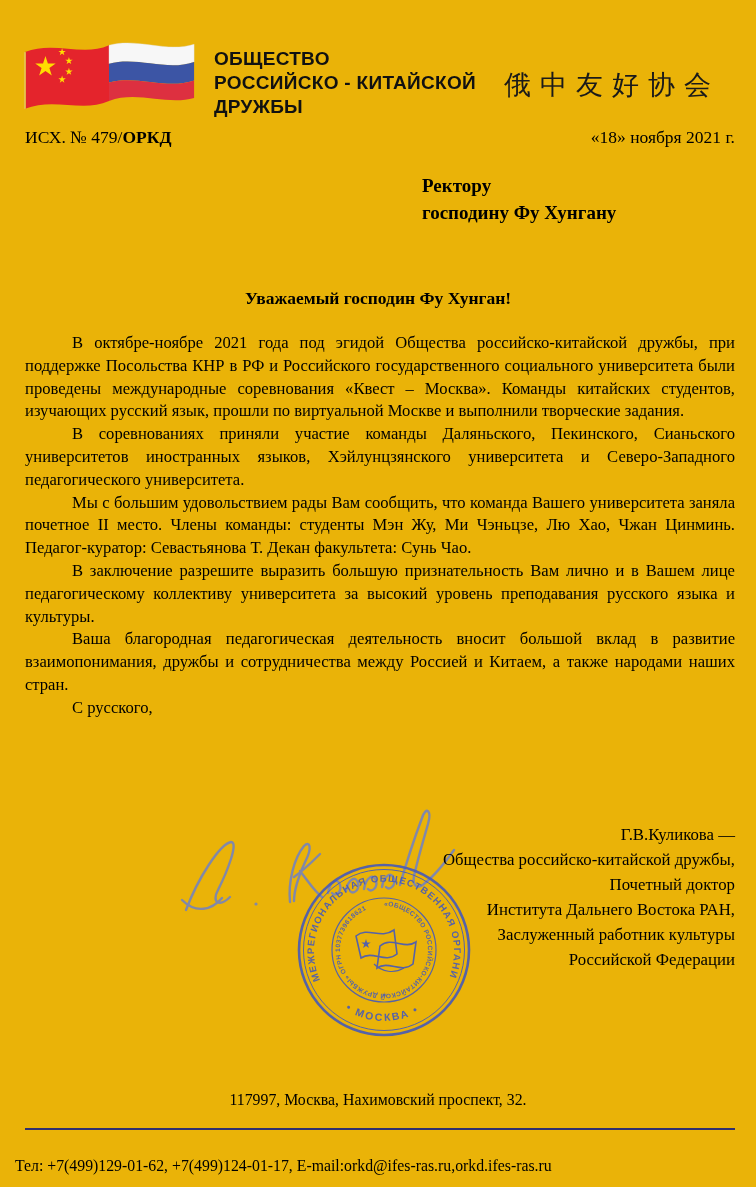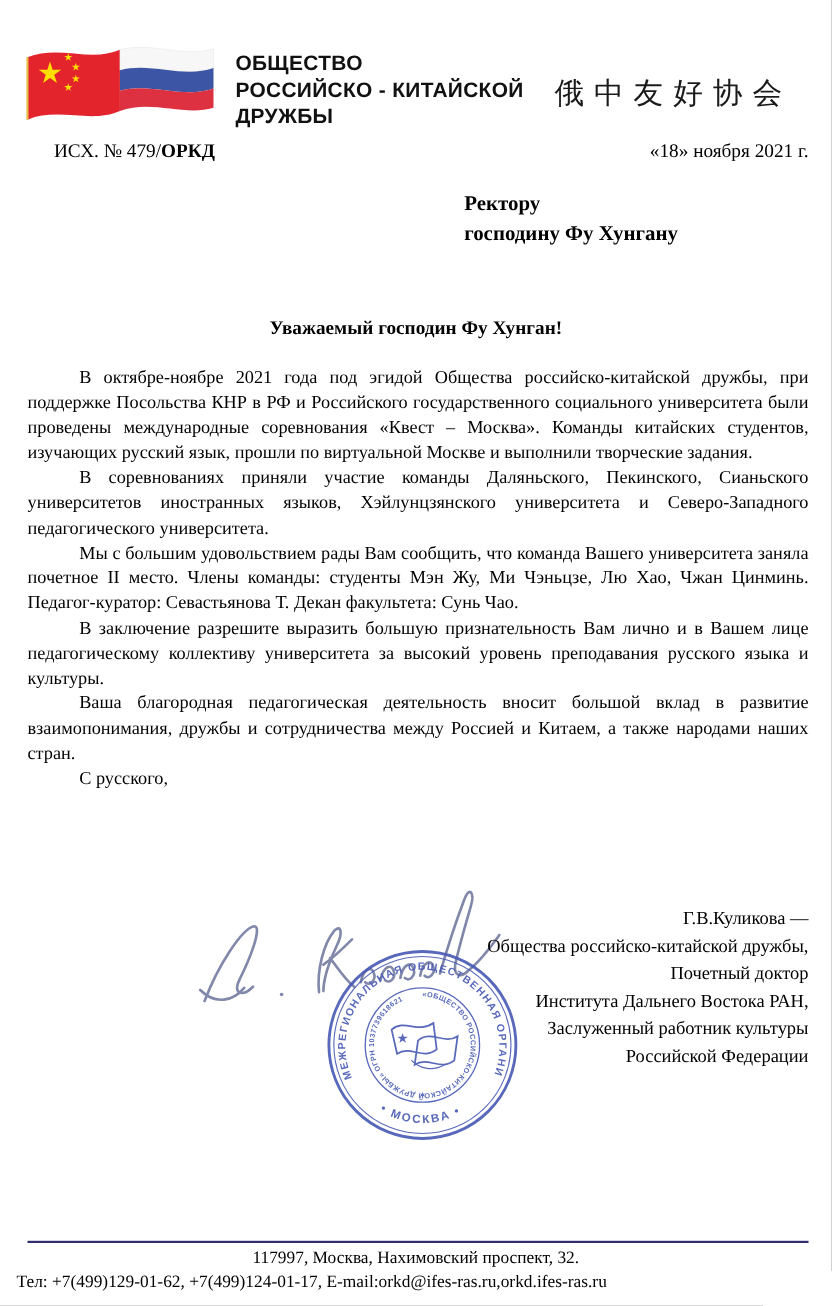--- a/index.html
+++ b/index.html
@@ -1,18 +1,18 @@
 <!DOCTYPE html>
 <html><head>
 <meta charset="utf-8">
 <style>
   html,body{margin:0;padding:0;}
   body{background:#888;}
   .page{
-    position:relative;width:756px;height:1187px;background:#ffffff;
+    position:relative;width:756px;height:1187px;background:#eab308;
     margin:0 auto;overflow:hidden;
     font-family:"Liberation Serif","DejaVu Serif",serif;color:#000;
   }
   
   .logo-flags{position:absolute;left:22px;top:42px;width:176px;height:74px;}
   .org-name{
     position:absolute;left:214px;top:47px;
     font-family:"Liberation Sans","DejaVu Sans",sans-serif;
     font-weight:bold;font-size:19px;line-height:24px;color:#111;
     letter-spacing:.3px;
@@ -20,21 +20,20 @@
   .org-cn{
     position:absolute;left:504px;top:55px;
     font-family:"DejaVu Sans",sans-serif;
     font-size:27px;letter-spacing:9px;color:#1a1a1a;white-space:nowrap;margin-top:12px;
   }
   
   .ref-row{
     position:absolute;left:25px;right:21px;top:127px;
     display:flex;justify-content:space-between;
     font-size:17.5px;
-    margin-left:24px;
   }
   .ref-row b{font-weight:bold;}
   
   .recipient{
     position:absolute;left:422px;top:172px;
     font-weight:bold;font-size:19px;line-height:27px;
   }
   
   .salutation{
     position:absolute;left:0;right:0;top:288px;text-align:center;
@@ -53,21 +52,21 @@
     font-size:16.8px;line-height:25px;
   }
   .sig-ink{position:absolute;left:168px;top:796px;width:300px;height:132px;pointer-events:none;}
   .stamp{position:absolute;left:294px;top:860px;width:180px;height:180px;opacity:.92;}
   
   .footer-rule{
     position:absolute;left:25px;right:21px;top:1128px;
     border-top:2px solid #30306e;
   }
   .footer-address{
-    position:absolute;left:0;right:0;top:1135px;text-align:center;
+    position:absolute;left:0;right:0;top:1091px;text-align:center;
     font-size:15.8px;
   }
   .footer-contacts{
     position:absolute;left:15px;top:1157px;font-size:15.8px;white-space:nowrap;
   }
 </style>
 </head>
 <body>
 
 <div class="page">

